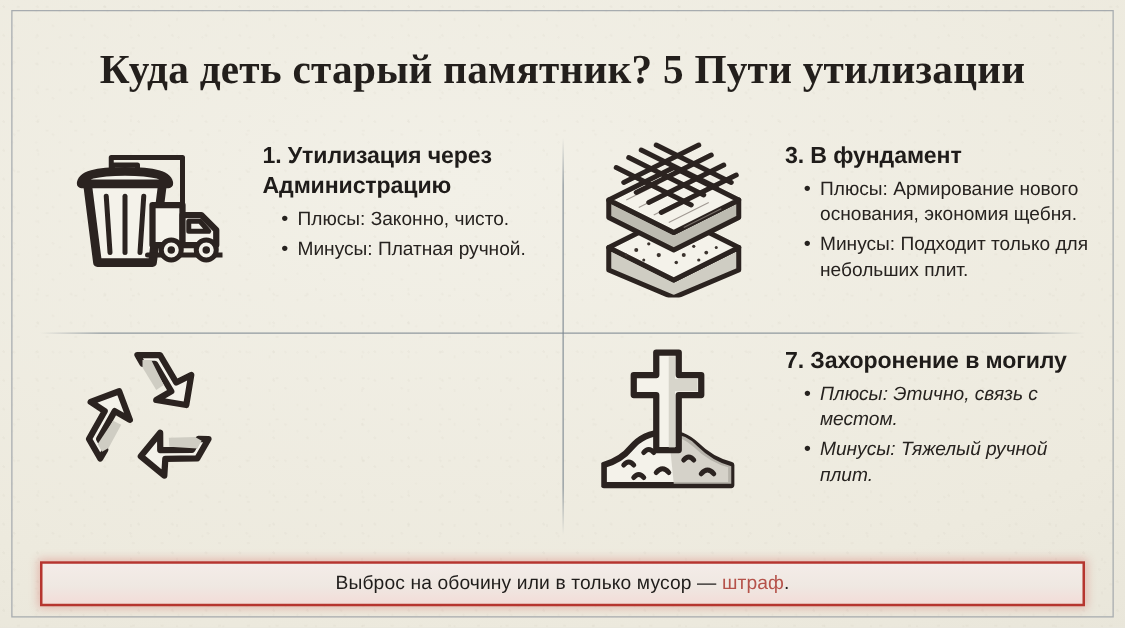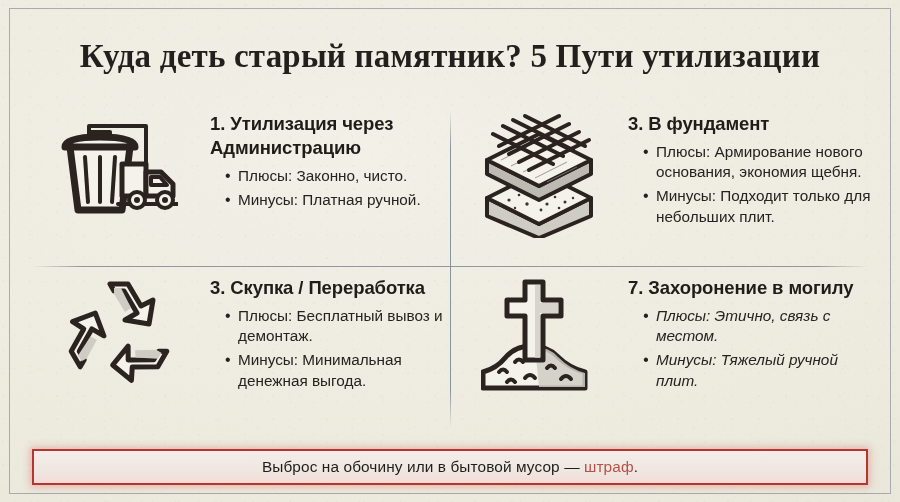--- a/index.html
+++ b/index.html
@@ -318,27 +318,20 @@
               <path class="shade" d="M-5,-46 L2,-46 L12,-26 L6,-22 L-5,-40 Z"></path>
             </g>
             <g transform="rotate(240)">
               <path class="fillw" d="M-9,-50 L9,-50 L22,-28 L34,-34 L30,-10 L6,-14 L18,-21 L5,-43 L-5,-43 Z"></path>
               <path class="ln2" d="M-9,-50 L9,-50 L22,-28 L34,-34 L30,-10 L6,-14 L18,-21 L5,-43 L-5,-43 Z"></path>
               <path class="shade" d="M-5,-46 L2,-46 L12,-26 L6,-22 L-5,-40 Z"></path>
             </g>
           </g>
         </svg>
       </div>
-      <div class="txtcol">
-        <div class="cell-title">3. Скупка / Переработка</div>
-        <ul class="pts">
-          <li>Плюсы: Бесплатный вывоз и демонтаж.</li>
-          <li>Минусы: Минимальная денежная выгода.</li>
-        </ul>
-      </div>
     </div>
 
     <div class="cell c4">
       <div class="iconwrap">
         <svg width="116" height="122" viewBox="0 0 116 122">
 
           <path class="fillw" d="M2 112 L2 96 Q16 92 24 82 Q34 70 50 70 Q66 70 76 80 Q88 92 104 96 L104 112 Z"></path>
           <path class="ln2" d="M2 112 L2 96 Q16 92 24 82 Q34 70 50 70 Q66 70 76 80 Q88 92 104 96 L104 112 L2 112 Z"></path>
 
           <path class="shade" d="M54 71 Q68 71 77 81 Q89 93 104 97 L104 111 L58 111 Z" opacity=".85"></path>
@@ -362,16 +355,16 @@
         <ul class="pts">
           <li>Плюсы: Этично, связь с местом.</li>
           <li>Минусы: Тяжелый ручной плит.</li>
         </ul>
       </div>
     </div>
 
   </div>
 
   <div id="footer">
-    <div id="footer-text"><span>Выброс на обочину или в бытовой мусор — </span><span class="fine">штраф</span><span>.</span></div>
+    <div id="footer-text"><span>Выброс на обочину или в только мусор — </span><span class="fine">штраф</span><span>.</span></div>
   </div>
 
 </div>
 
 </body></html>

